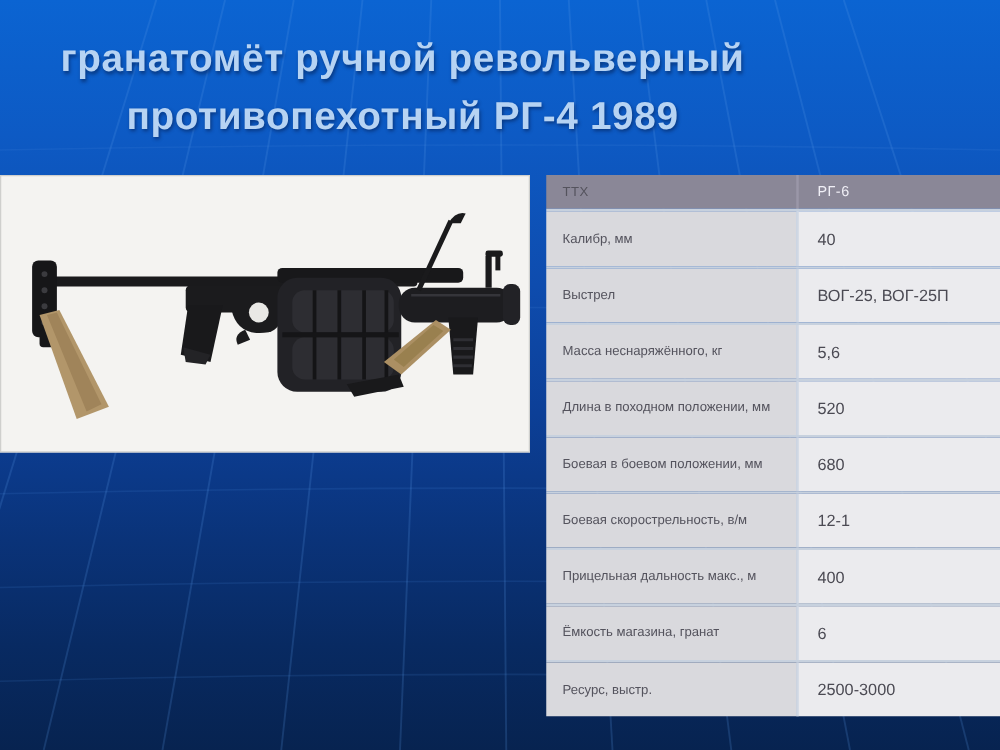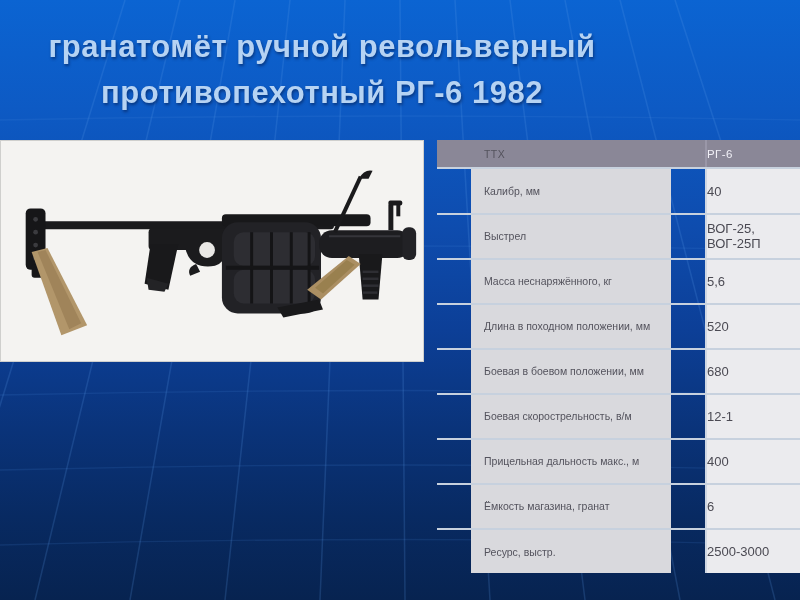--- a/index.html
+++ b/index.html
@@ -33,24 +33,24 @@
   .thead{
     display:flex; height:37px; background:#8a8797; color:#f0eff6;
     font-size:11.5px; letter-spacing:.4px;
   }
   .thead .tcell{display:flex; align-items:center;}
   .trow{
     display:flex; height:60px; box-sizing:border-box;
     border-top:2px solid #c7d1de;
   }
   .trow:first-of-type{border-top:2px solid #dde3ec;}
-  .tcell{box-sizing:border-box; display:flex; align-items:center;margin-left:34px;}
+  .tcell{box-sizing:border-box; display:flex; align-items:center;}
   .tcell.c1{width:200px; padding-left:13px; background:#d9d9dd;
     color:#54535d; font-size:10.5px;}
-  .tcell.c2{flex:1; background:#ebebee;
+  .tcell.c2{flex:1; padding-left:15px; background:#ebebee;
     color:#4b4a53; font-size:13px; border-left:2px solid #cfd7e3;}
   .thead .tcell.c1{background:none; padding-left:13px;}
   .thead .tcell.c2{background:none; border-left:2px solid #9a97a8; font-size:11.5px; color:#f0eff6;}
 </style>
 </head>
 <body>
 
 <div class="slide">
 
   <svg class="bg-grid" viewBox="0 0 800 600" xmlns="http://www.w3.org/2000/svg">
@@ -71,21 +71,21 @@
       <path d="M0,120 Q400,112 800,120"></path>
       <path d="M0,250 Q400,242 800,250"></path>
       <path d="M0,395 Q400,386 800,395"></path>
       <path d="M0,470 Q400,460 800,470"></path>
       <path d="M0,545 Q400,534 800,545"></path>
     </g>
   </svg>
 
   <div class="title">
     <div>гранатомёт ручной револьверный</div>
-    <div>противопехотный РГ-6 1982</div>
+    <div>противопехотный РГ-4 1989</div>
   </div>
 
   <div class="photo">
     <svg viewBox="0 0 424 222" xmlns="http://www.w3.org/2000/svg">
 
       <rect x="40" y="81" width="295" height="8" rx="3" fill="#1a1a1c"></rect>
 
       <rect x="24" y="68" width="20" height="62" rx="5" fill="#161618"></rect>
       <rect x="30" y="124" width="12" height="14" rx="3" fill="#161618"></rect>
       <circle cx="34" cy="79" r="2.4" fill="#3b3b3f"></circle>

